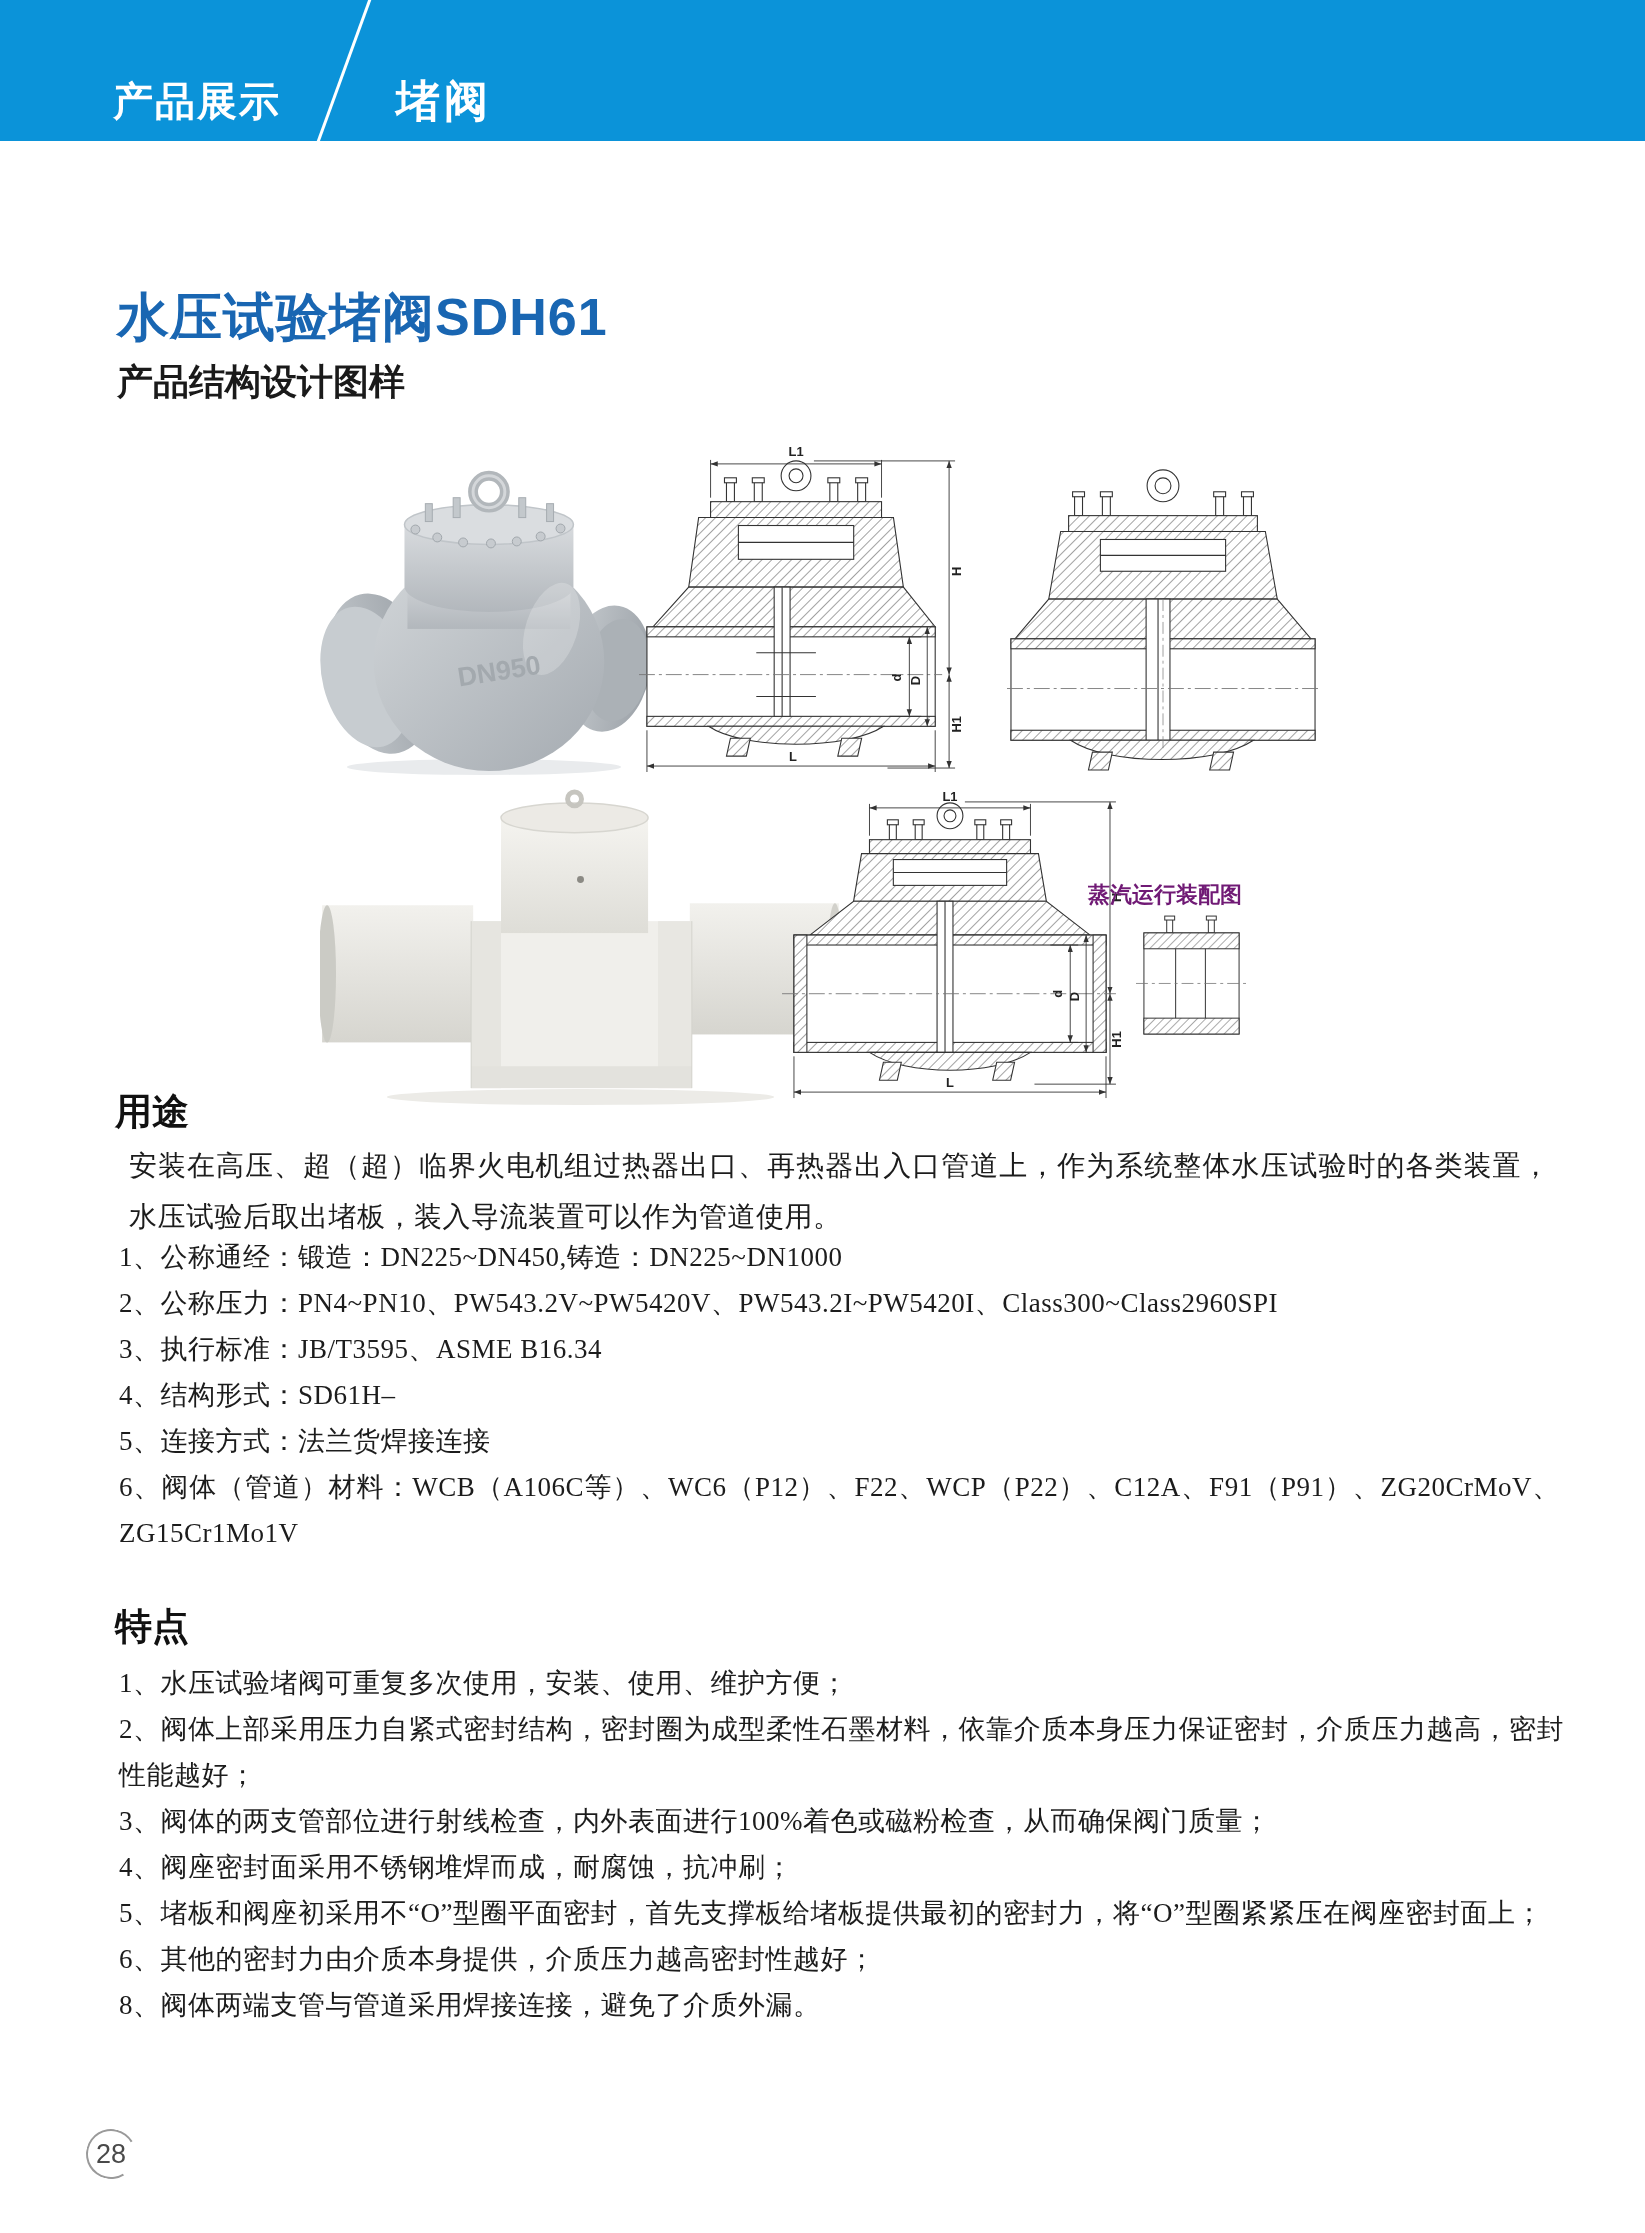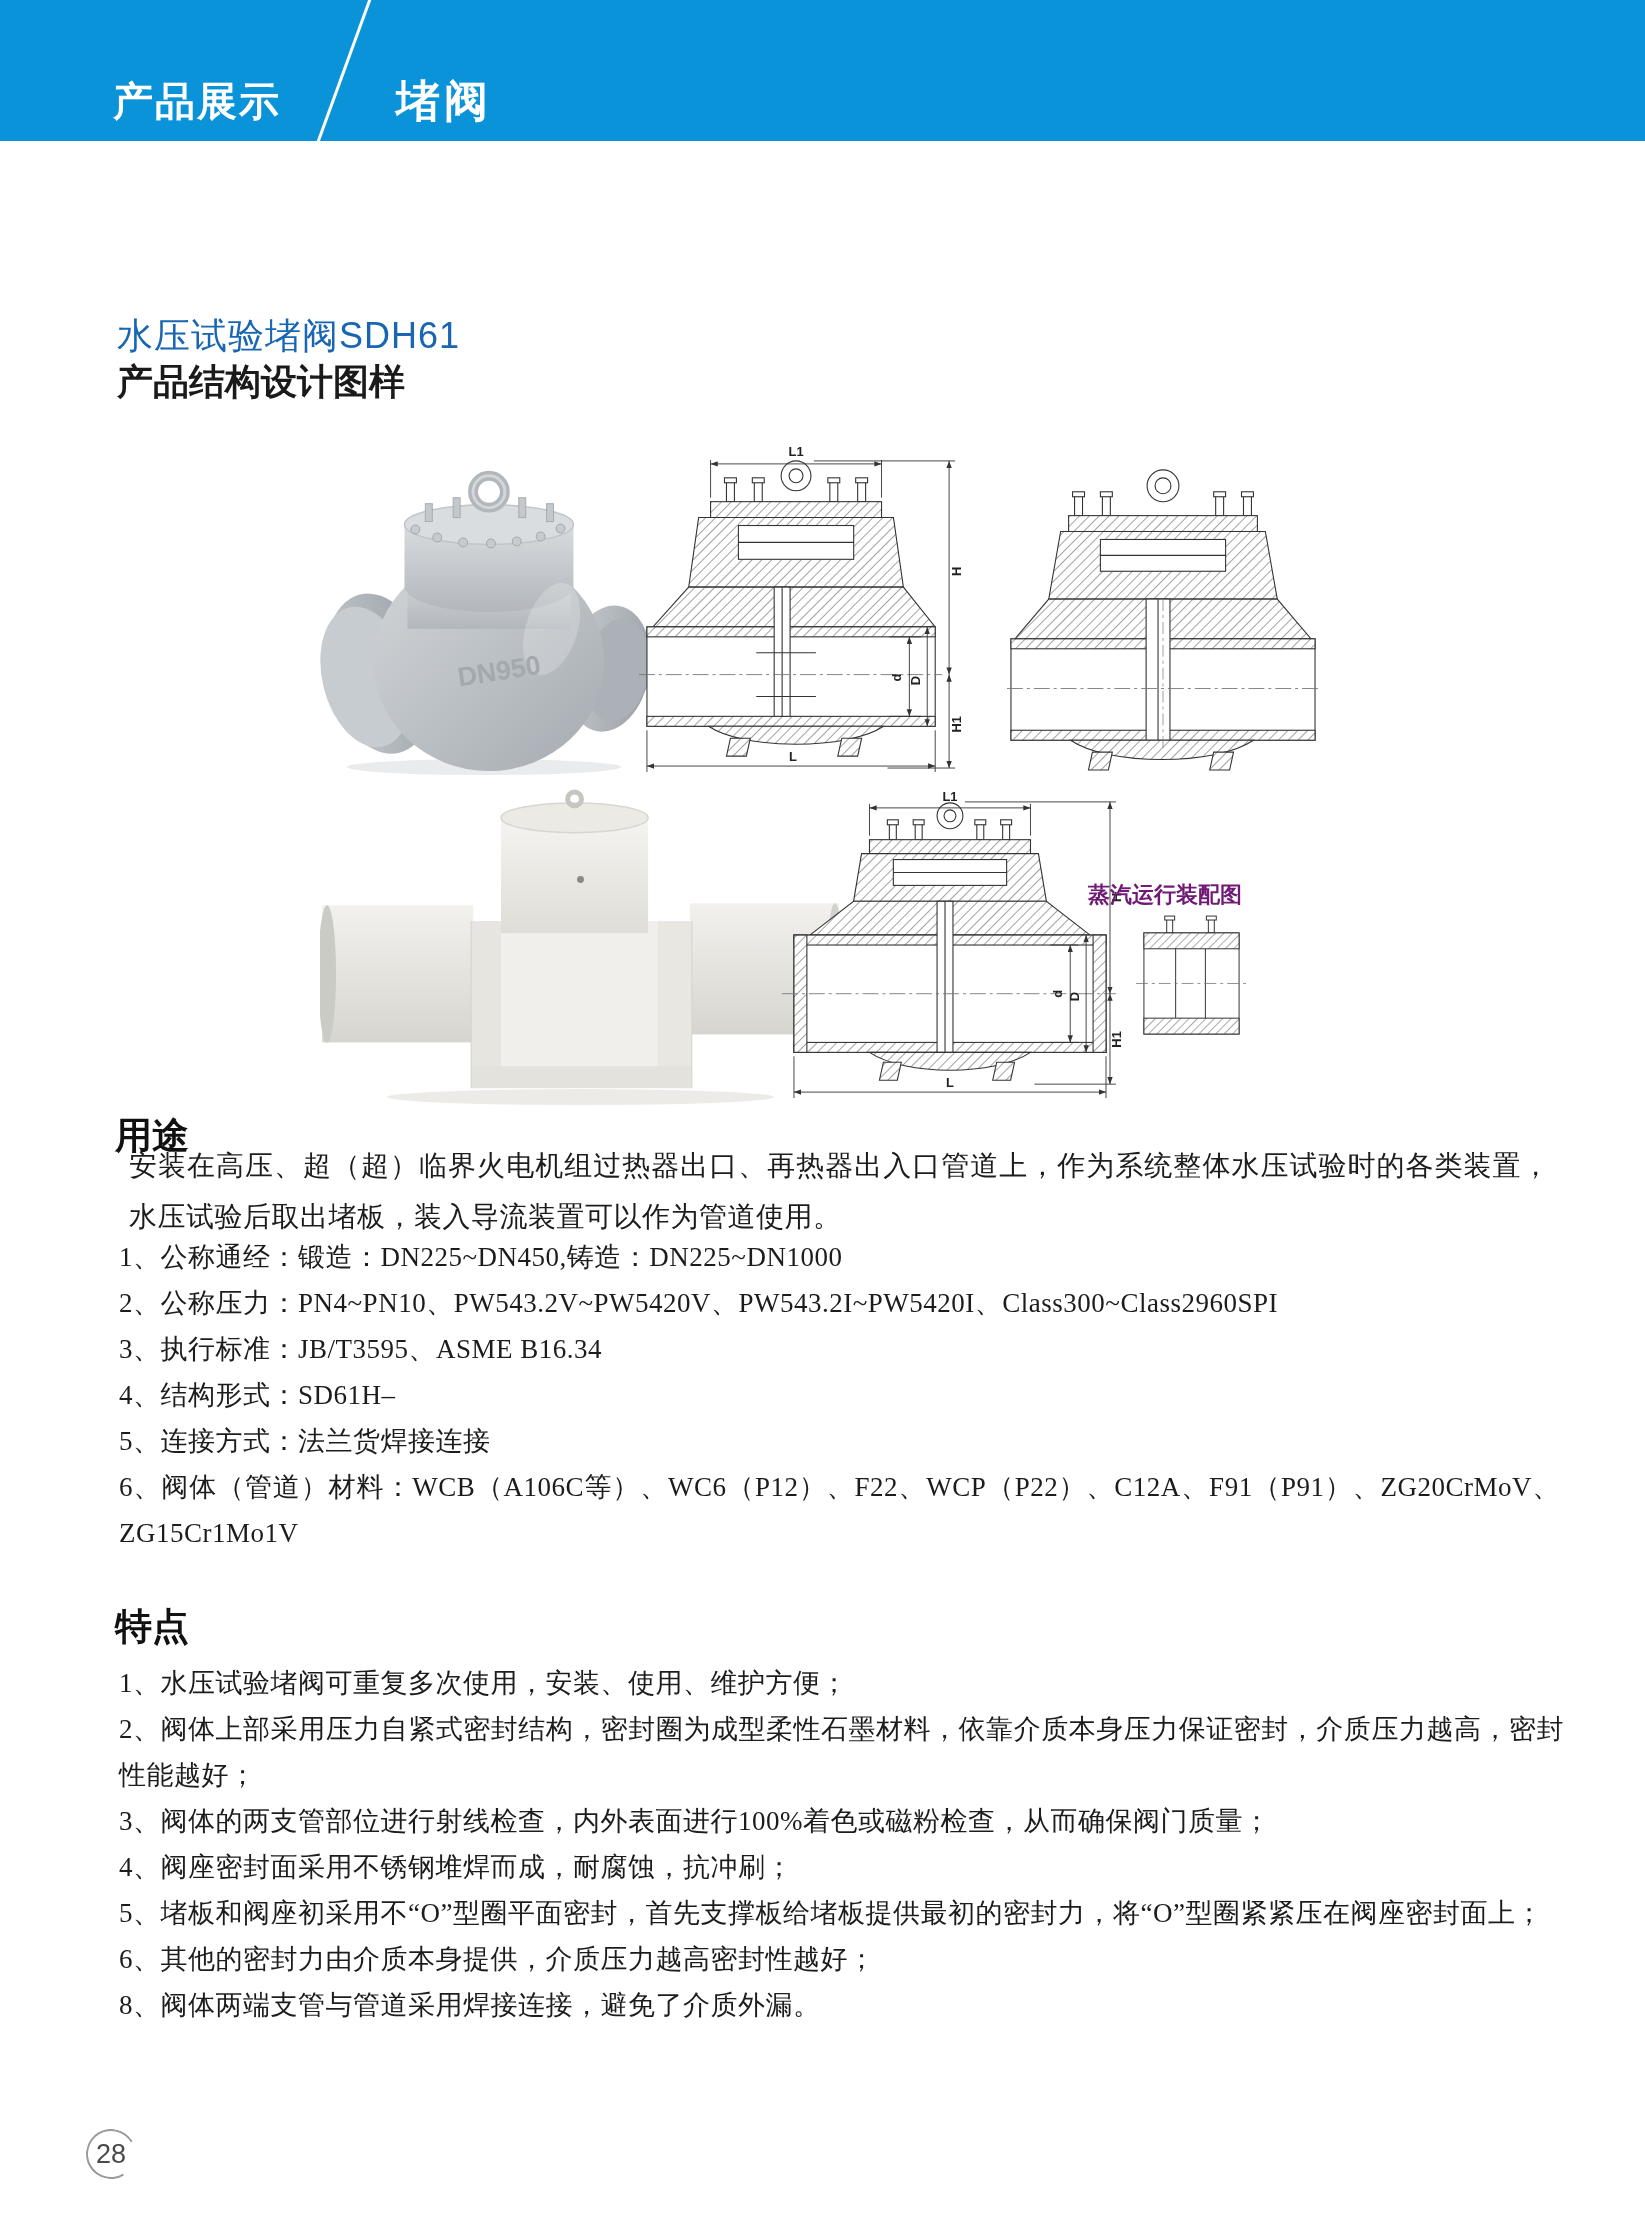--- a/index.html
+++ b/index.html
@@ -6,29 +6,29 @@
   .page{position:relative;width:1646px;height:2234px;background:#fff;overflow:hidden;
         font-family:"Liberation Sans","DejaVu Sans",sans-serif;color:#222;}
   .abs{position:absolute;}
   
   .banner{left:0;top:0;width:1646px;height:141px;}
   .banner .slash{position:absolute;left:342px;top:-10px;width:3px;height:164px;background:#fff;
                  transform:rotate(20deg);transform-origin:50% 50%;}
   .crumb{position:absolute;left:113px;top:74px;font-size:40px;font-weight:700;color:#fff;letter-spacing:2px;}
   .banner-title{position:absolute;left:396px;top:72px;font-size:44px;font-weight:700;color:#fff;letter-spacing:4px;}
   
-  .prod-title{left:117px;top:283px;font-size:36px;font-weight:400;letter-spacing:1px;margin-top:29px;}
+  .prod-title{left:117px;top:283px;font-size:52px;font-weight:700;letter-spacing:1px;}
   .prod-subtitle{left:117px;top:358px;font-size:36px;font-weight:700;color:#1a1a1a;}
   
   .fig{position:absolute;}
   .steam-label{left:1088px;top:880px;font-size:22px;font-weight:700;color:#701a75;}
   svg text.dim{font-family:"Liberation Sans",sans-serif;font-size:13px;font-weight:700;fill:#222;}
   
   .sec-head{font-size:37px;font-weight:700;color:#111;}
-  .usage-head{left:115px;top:1087px;margin-top:24px;}
+  .usage-head{left:115px;top:1087px;}
   .feat-head{left:115px;top:1586px;margin-top:16px;}
   .intro{left:129px;top:1140px;width:1421px;font-size:28px;line-height:51px;color:#1c1c1c;
          text-align:justify;letter-spacing:0.5px;}
   .plist{font-size:27px;line-height:46px;color:#1c1c1c;letter-spacing:0.5px;text-align:justify;font-family:Liberation Serif, serif;}
   .usage-list{left:119px;top:1234px;width:1441px;}
   .feat-list{left:119px;top:1660px;width:1445px;}
   .plist .li{white-space:normal;}
   
   .page-badge{left:86px;top:2129px;width:46px;height:46px;border:2.5px solid #9a9a9a;border-radius:50%;
               border-right-color:transparent;transform:rotate(14deg);}

